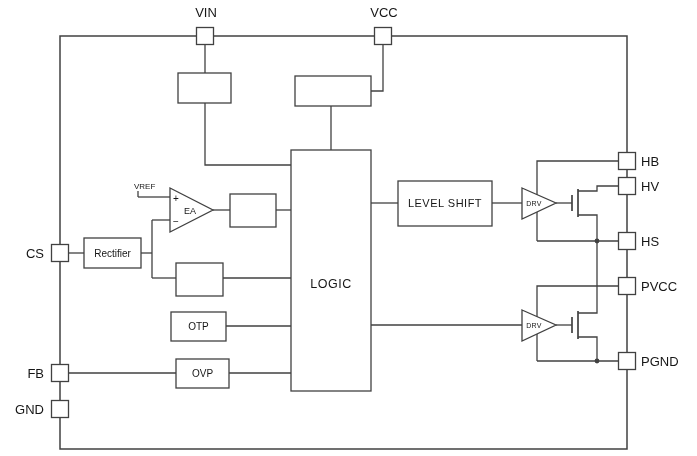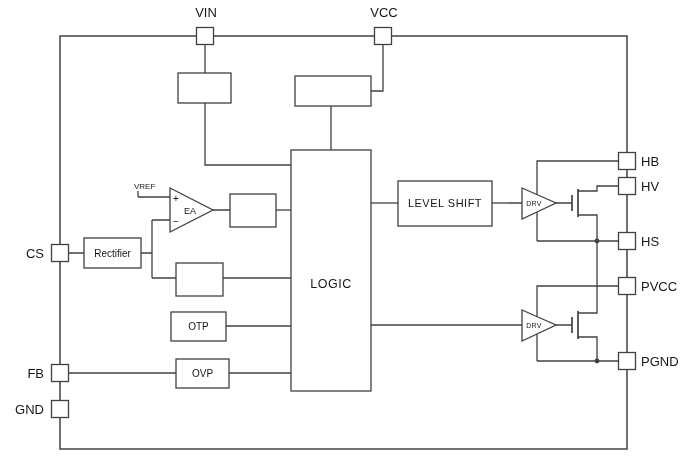--- a/index.html
+++ b/index.html
@@ -1,16 +1,16 @@
 <!DOCTYPE html>
 <html><head>
 <meta charset="utf-8">
 <style>
   html,body{margin:0;padding:0;background:#ffffff;}
-  .stage{width:697px;height:456px;background:#ffffff;overflow:hidden;border-radius:16px;}
+  .stage{width:697px;height:456px;background:#ffffff;overflow:hidden;}
   svg{display:block;}
   .outline{fill:none;stroke-width:1.5;}
   .wire{fill:none;stroke-width:1.3;stroke-linecap:butt;stroke-linejoin:miter;}
   .blk{fill:#ffffff;stroke-width:1.3;}
   .pad{fill:#ffffff;stroke-width:1.3;}
   .tri{fill:#ffffff;stroke-width:1.3;}
   .fet{fill:none;stroke-width:1.7;}
   text{font-family:"Liberation Sans", sans-serif; fill:#161616;}
   .pin{font-size:13px;}
   .big{font-size:12.5px;letter-spacing:0.5px;}

